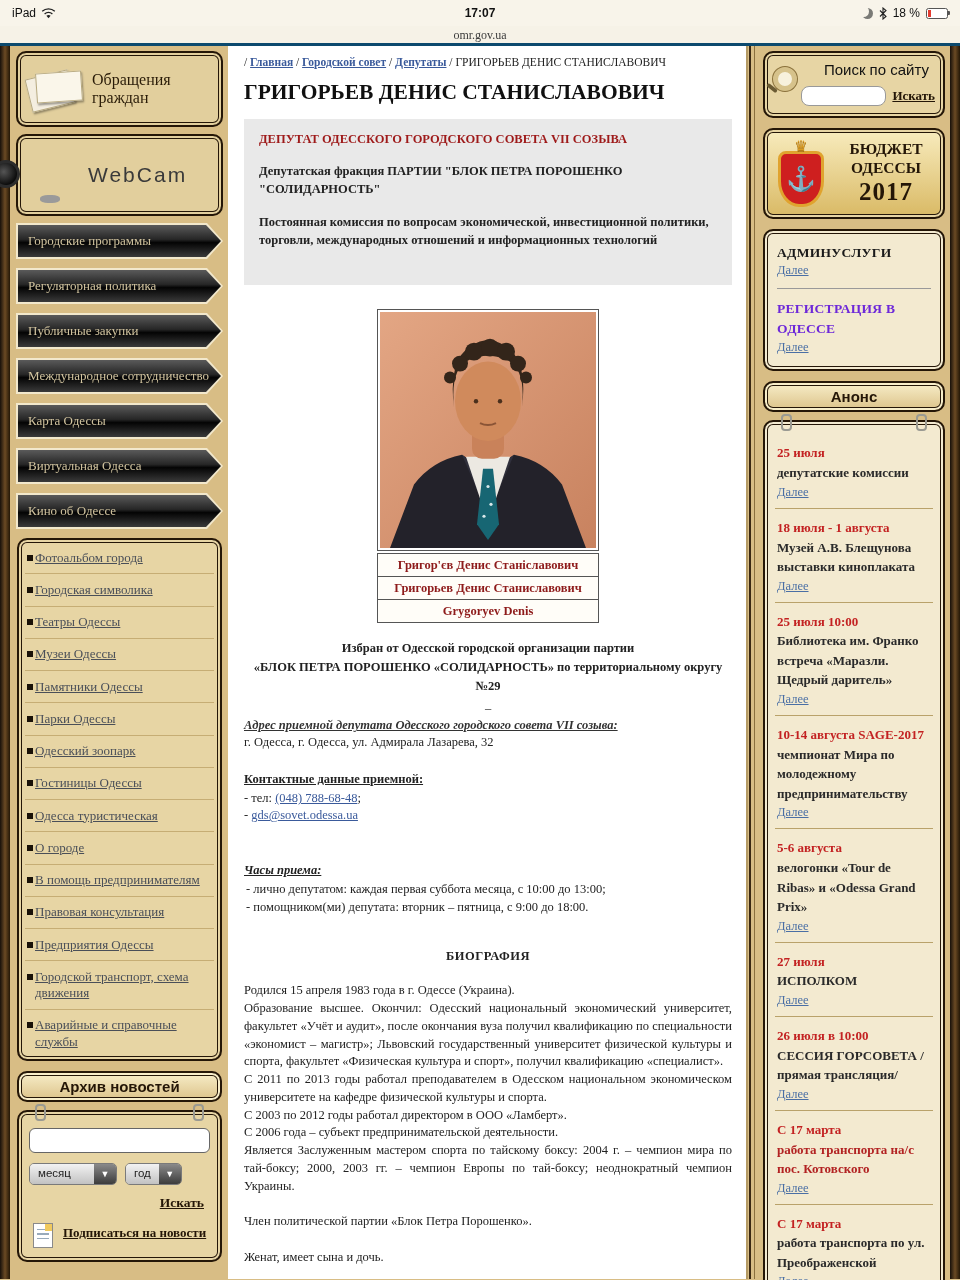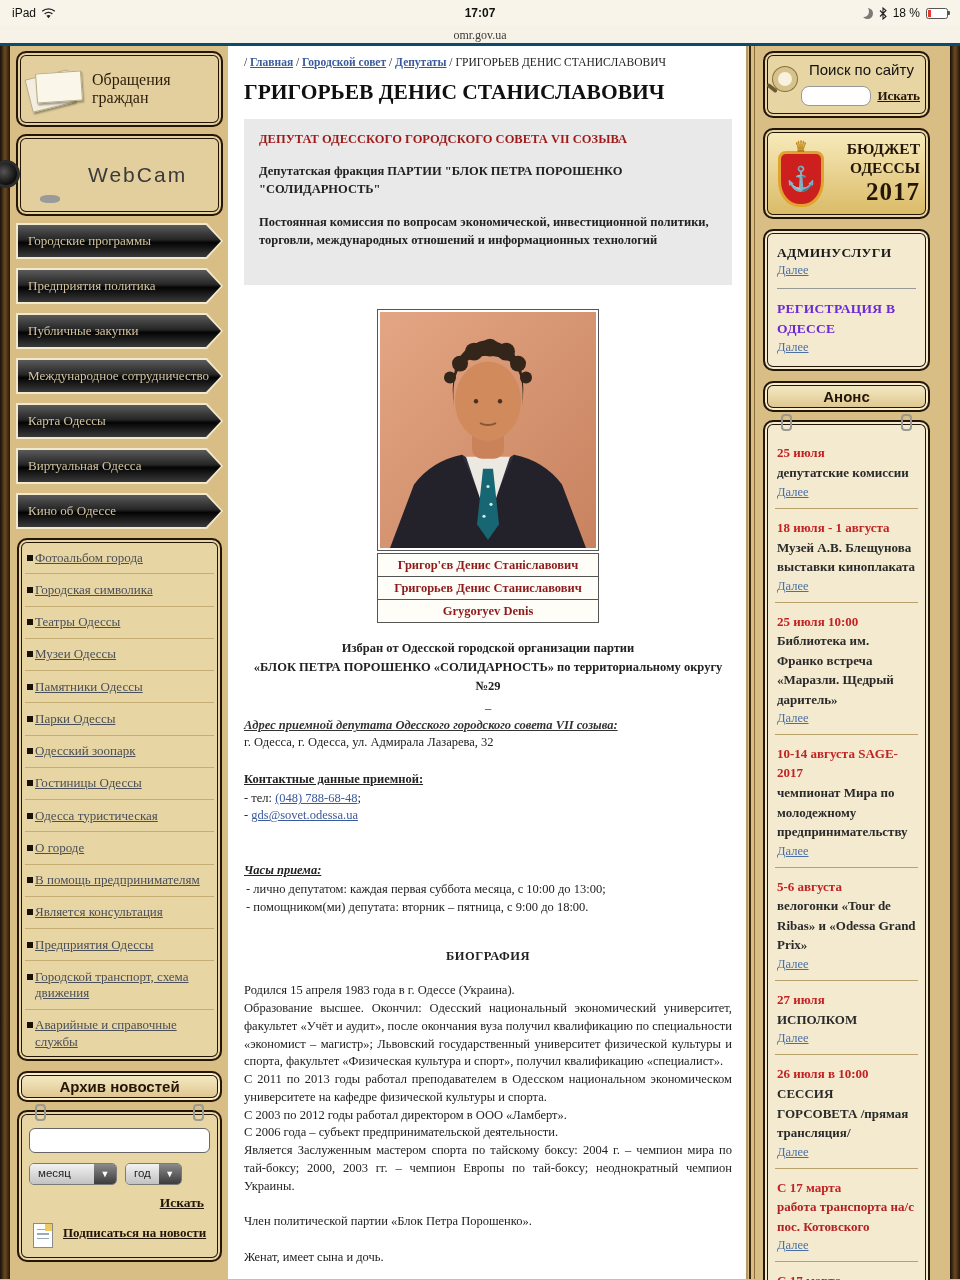--- a/index.html
+++ b/index.html
@@ -105,36 +105,36 @@
   .contacts-label { font-weight:bold; text-decoration:underline; margin-bottom:4px; }
   .c-line { margin-bottom:2px; }
   .c-line a { color:#3a5a9b; text-decoration:underline; cursor:pointer; }
   .hours-label { font-weight:bold; font-style:italic; text-decoration:underline; margin:40px 0 4px; }
   .hours-line { margin-bottom:3px; padding-left:2px; }
   .bio-title { text-align:center; font-weight:bold; margin:34px 0 18px; letter-spacing:.5px; }
   .bio-line { text-align:justify; line-height:1.42; }
   .bio-extra { margin-top:18px; line-height:1.4; }
 
   
-  .sidebar-right { width:194px; padding:5px 19px 0 6px; font-size:12.5px; }
+  .sidebar-right { width:194px; padding:5px 4px 0 6px; font-size:12.5px; }
   .search-panel { padding:8px 8px 10px; }
   .search-title { font-family:"Liberation Sans",sans-serif; font-size:15px; color:#111; text-align:right; padding-right:6px; margin-bottom:8px; }
   .search-row { display:flex; align-items:center; gap:6px; padding-left:28px; }
   .search-input { width:100px; height:20px; border:1px solid #999; border-radius:8px; background:#fff; }
   .search-btn { font-weight:bold; text-decoration:underline; color:#241607; font-size:13px; cursor:pointer; }
   .mag { position:absolute; left:8px; top:14px; width:24px; height:24px; border:5px solid #d6c28b;
     border-radius:50%; background:#f7f1dd; box-shadow:0 0 0 1px #8a713b; }
   .mag::after { content:''; position:absolute; width:12px; height:4px; background:#6b5b33;
     left:-12px; bottom:-4px; transform:rotate(38deg); border-radius:2px; }
   .budget { background:linear-gradient(180deg,#f8ecbe,#d9b964); display:flex; align-items:center; gap:8px; padding:10px 8px; }
   .shield-wrap { position:relative; width:56px; flex:none; text-align:center; }
   .crown { color:#d99b22; font-size:15px; line-height:10px; display:block; text-shadow:0 1px 0 #8a5c10; }
   .shield { width:46px; height:56px; margin:0 auto; background:#ce1f1f; border:3px solid #e0a32e;
     border-radius:8px 8px 46% 46%; color:#fff; font-size:24px; display:flex; align-items:center; justify-content:center; }
-  .budget-text { color:#241607; font-weight:bold; text-align:right; flex:1; line-height:1.2; }
+  .budget-text { color:#241607; font-weight:bold; text-align:center; flex:1; line-height:1.2; }
   .budget-text .b1 { font-size:15.5px; } .budget-text .yr { font-size:25px; letter-spacing:1px; }
   .svc { padding:14px 12px; }
   .svc-title { font-weight:bold; font-size:13.5px; color:#1a1a1a; letter-spacing:.3px; }
   .svc-title.red { color:#6d28d9; line-height:1.45; }
   .svc-hr { border:none; border-top:1px solid #999; margin:10px 0; }
   .an-item { padding:10px 2px 8px; }
   .an-item + .an-item { border-top:1px solid #b9a26a; }
   .an-date { color:#c32222; font-weight:bold; font-size:13px; line-height:1.45; }
   .an-text { color:#2a2a2a; font-weight:bold; font-size:13px; line-height:1.5; }
   .an-text.red { color:#b22222; }
@@ -186,21 +186,21 @@
       <span class="cam-text">WebCam</span>
     </div>
 
     <div>
 
         <div class="arrow-outer">
           <div class="arrow">Городские программы</div>
         </div>
 
         <div class="arrow-outer">
-          <div class="arrow">Предприятия политика</div>
+          <div class="arrow">Регуляторная политика</div>
         </div>
 
         <div class="arrow-outer">
           <div class="arrow">Публичные закупки</div>
         </div>
 
         <div class="arrow-outer">
           <div class="arrow">Международное сотрудничество</div>
         </div>
 
@@ -270,21 +270,21 @@
           <a class="bl-link">О городе</a>
         </div>
 
         <div class="bl-item">
           <span class="sq"></span>
           <a class="bl-link">В помощь предпринимателям</a>
         </div>
 
         <div class="bl-item">
           <span class="sq"></span>
-          <a class="bl-link">Является консультация</a>
+          <a class="bl-link">Правовая консультация</a>
         </div>
 
 
         <div class="bl-item">
           <span class="sq"></span>
           <a class="bl-link">Предприятия Одессы</a>
         </div>
 
         <div class="bl-item">
           <span class="sq"></span>

